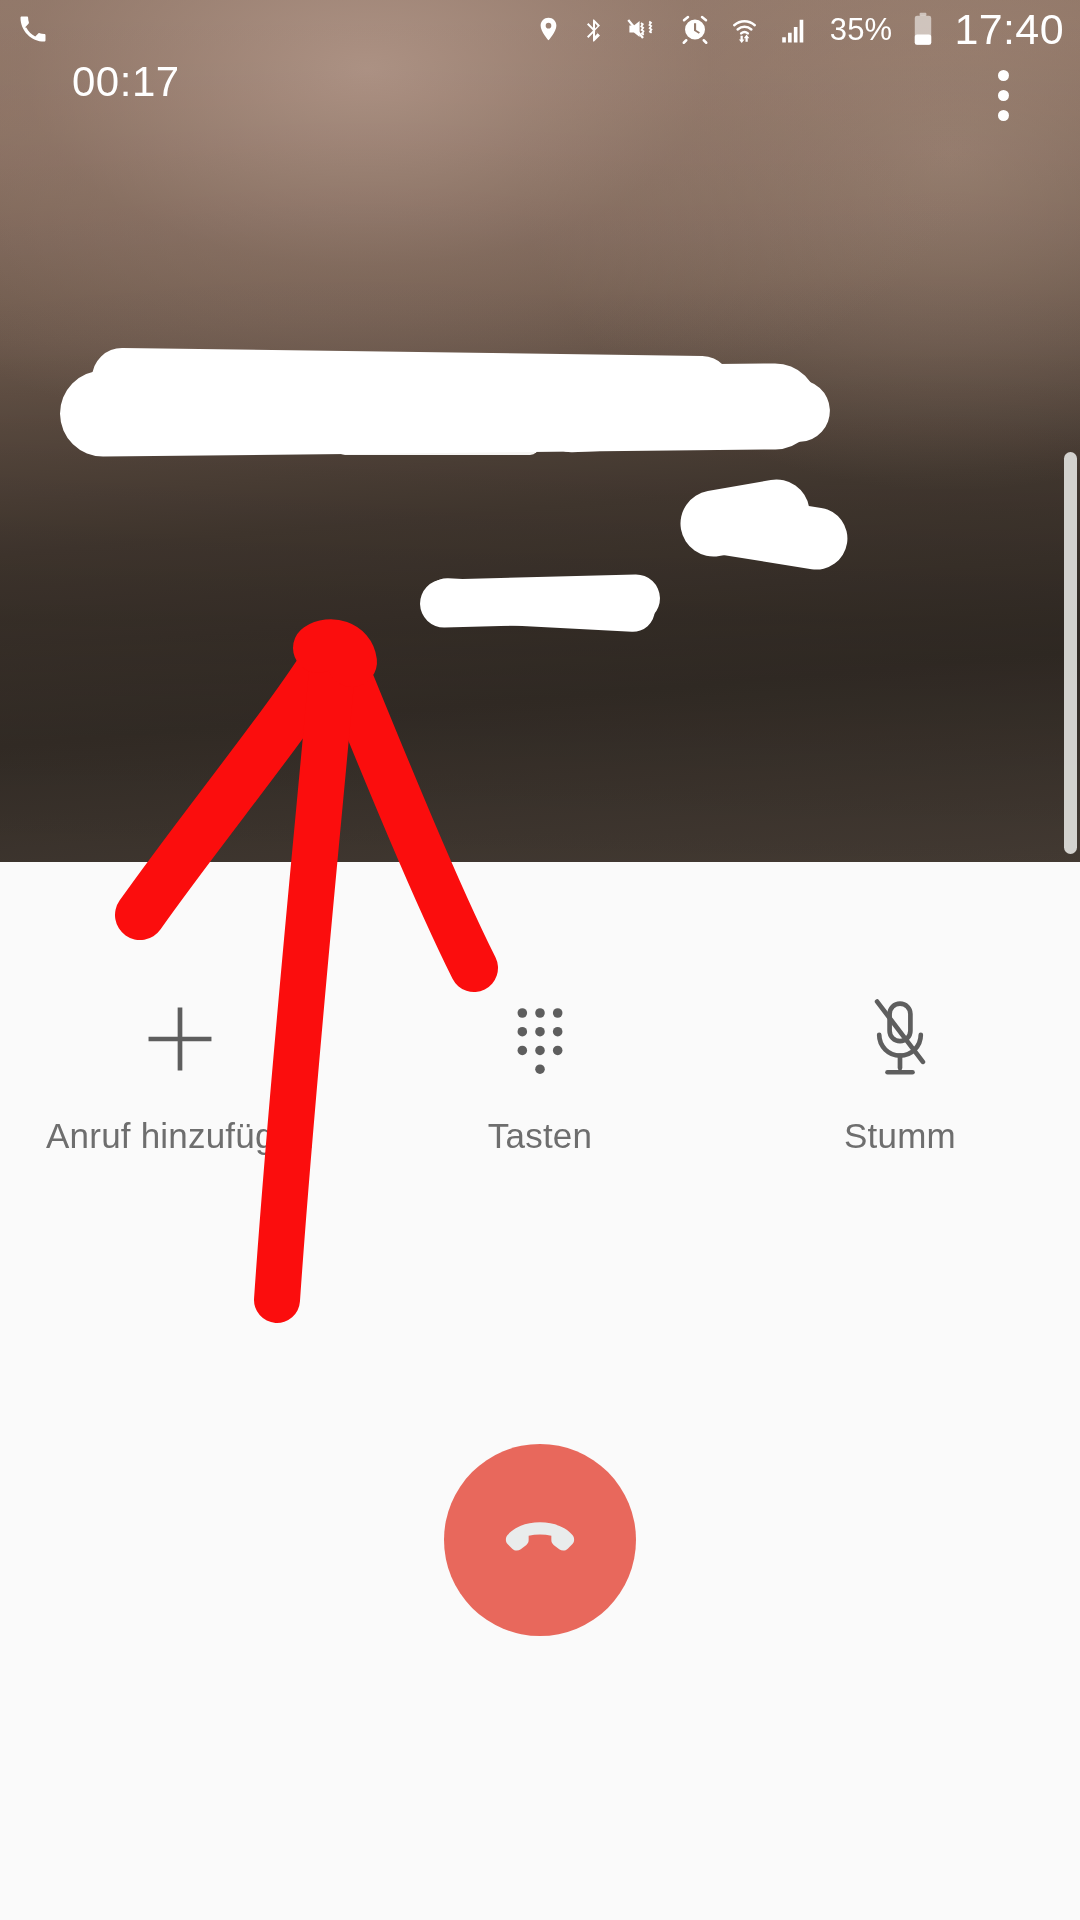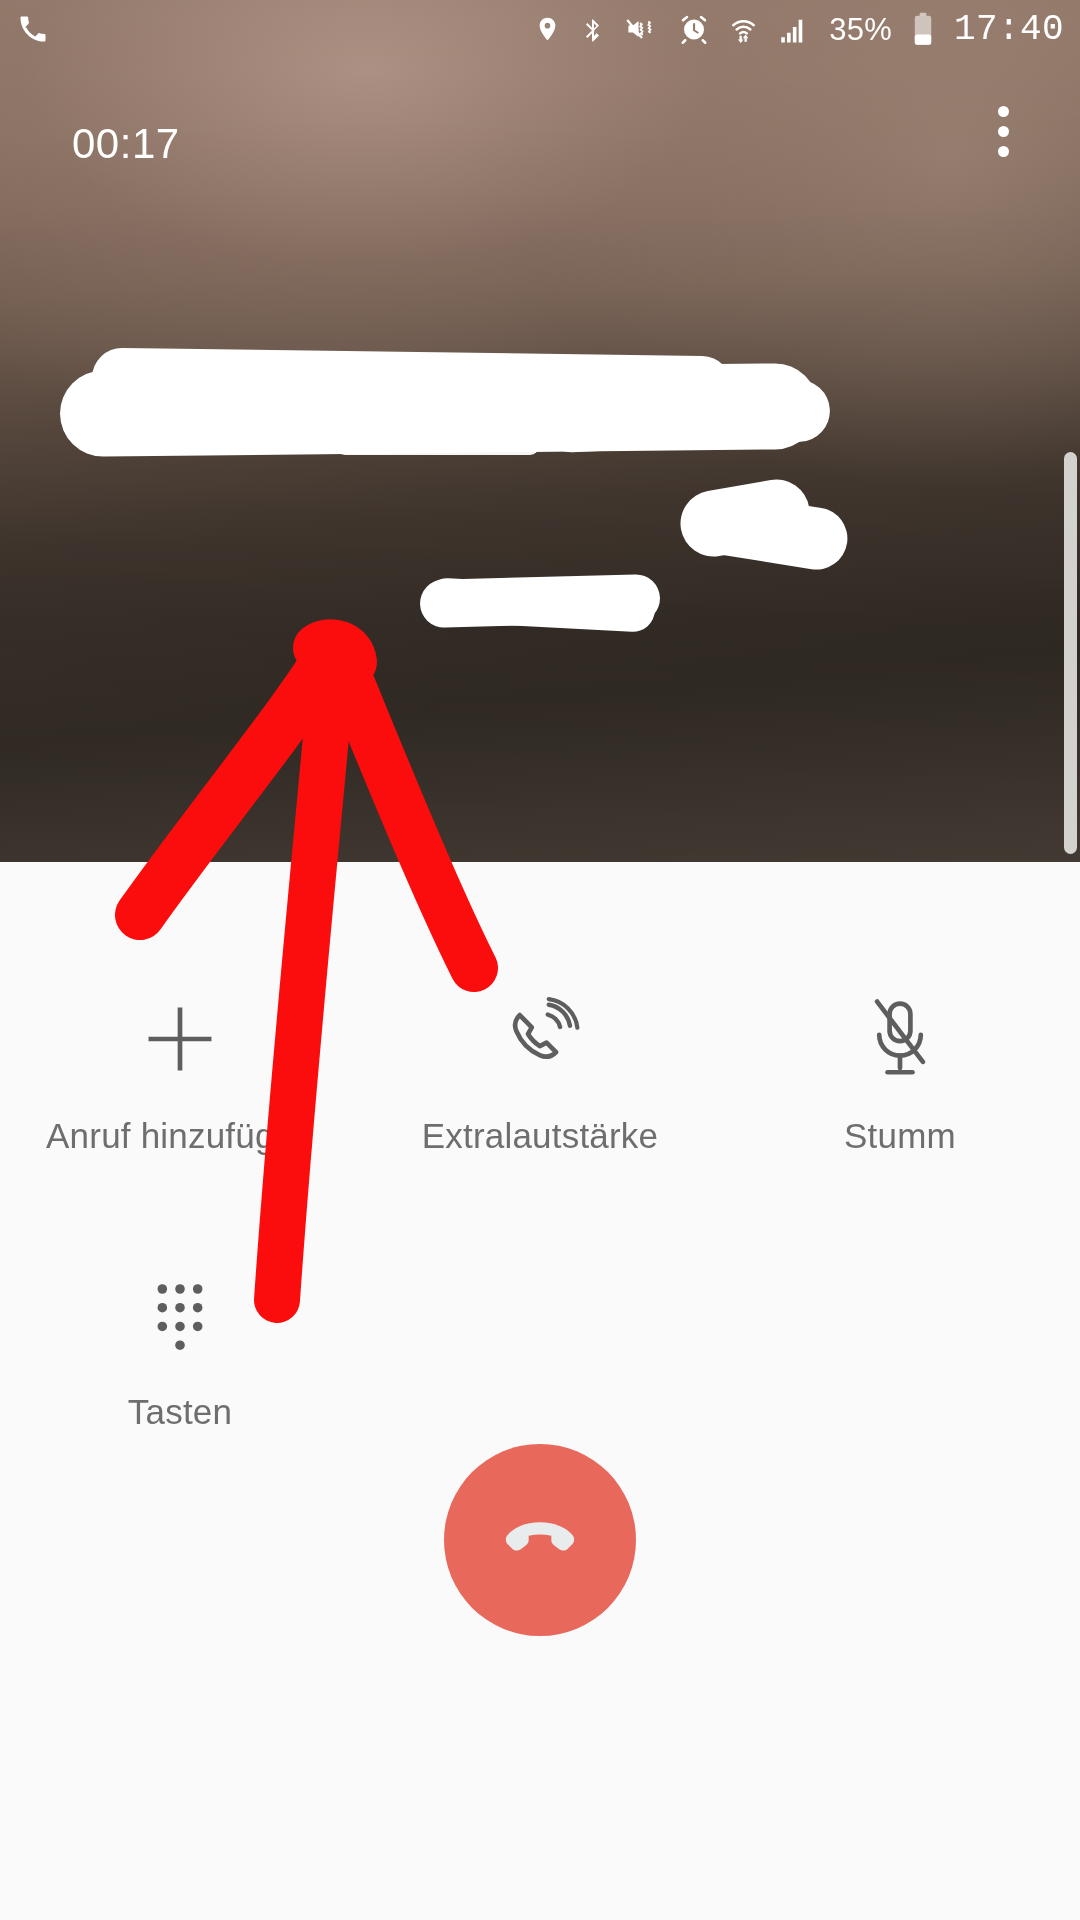--- a/index.html
+++ b/index.html
@@ -29,26 +29,26 @@
   
   .statusbar{
     position:absolute; left:0; top:0; width:1080px; height:58px;
     display:flex; align-items:center; z-index:6;
     padding:0 16px 0 18px; color:#ffffff;
   }
   .sb-left{ display:flex; align-items:center; gap:10px; }
   .sb-right{ margin-left:auto; display:flex; align-items:center; gap:20px; }
   .sb-icon{ display:flex; align-items:center; justify-content:center; }
   .sb-text{ font-size:31px; letter-spacing:.2px; font-weight:400; line-height:1; }
-  .sb-time{ font-size:36px; font-weight:400; letter-spacing:.4px;font-family:Liberation Mono, monospace; }
+  .sb-time{ font-size:43px; font-weight:400; letter-spacing:.4px; }
 
   
   .call-head{
     position:absolute; left:0; top:58px; width:1080px; height:110px;
-    display:flex; align-items:flex-end; z-index:5; padding:0 40px 0 72px;
+    display:flex; align-items:flex-start; z-index:5; padding:0 40px 0 72px;
   }
   .call-timer{ font-size:42px; color:#fff; letter-spacing:.5px; }
   .overflow-btn{
     margin-left:auto; width:74px; height:74px;
     display:flex; flex-direction:column; align-items:center; justify-content:center; gap:9px;
   }
   .dot{ width:11px; height:11px; border-radius:50%; background:#ffffff; }
 
   
   .caller-block{
@@ -232,65 +232,54 @@
 
       <div class="act">
         <span class="act-ico">
           <svg width="104" height="104" viewBox="0 0 100 100">
             <path stroke="#5e5e5e" stroke-width="4.5" stroke-linecap="square" d="M50 22v56M22 50h56"></path>
           </svg>
         </span>
         <span class="act-lbl">Anruf hinzufügen</span>
       </div>
 
-      <div class="act">
-        <span class="act-ico">
-          <svg width="104" height="104" viewBox="0 0 100 100">
-            <path fill="none" stroke="#5e5e5e" stroke-width="4.5" stroke-linejoin="round" d="M30.5 27c-4.5 4.5-5.6 9.5-3.3 15.1 4.3 10.4 12.6 19 22.9 23.6 5.6 2.5 10.7 1.5 15.3-3l-9.1-9.2-6.5 3.3c-4.6-2.9-8.5-6.9-11.3-11.6l3.6-6.4-11.6-11.8z"></path>
-            <path fill="none" stroke="#5e5e5e" stroke-width="4.3" stroke-linecap="round" d="M57.5 26.5c5.8 1.4 10.4 6.1 11.8 11.9"></path>
-            <path fill="none" stroke="#5e5e5e" stroke-width="4.3" stroke-linecap="round" d="M58.5 17c10.4 1.6 18.6 9.8 20.3 20.2"></path>
-            <path fill="none" stroke="#5e5e5e" stroke-width="4.3" stroke-linecap="round" d="M58.8 7.5c15.5 1.8 27.8 14.1 29.6 29.6" transform="scale(0.93) translate(4,5)"></path>
-          </svg>
-        </span>
-        <span class="act-lbl">Extralautstärke</span>
-      </div>
-
-
-
-      <div class="act">
-        <span class="act-ico">
-          <svg width="104" height="104" viewBox="0 0 100 100">
-            <rect x="40" y="16" width="20" height="36" rx="10" fill="none" stroke="#5e5e5e" stroke-width="4.5"></rect>
-            <path fill="none" stroke="#5e5e5e" stroke-width="4.5" stroke-linecap="round" d="M30 46c0 11 9 20 20 20s20-9 20-20"></path>
-            <path stroke="#5e5e5e" stroke-width="4.5" stroke-linecap="round" d="M50 66v12"></path>
-            <path stroke="#5e5e5e" stroke-width="4.5" stroke-linecap="round" d="M38 82h24"></path>
-            <path stroke="#5e5e5e" stroke-width="4.5" stroke-linecap="round" d="M28 14l44 58"></path>
-          </svg>
-        </span>
-        <span class="act-lbl">Stumm</span>
-      </div>
+
+
 
       <div class="act">
         <span class="act-ico">
           <svg width="104" height="104" viewBox="0 0 100 100" fill="#5e5e5e">
             <circle cx="33" cy="25" r="4.6"></circle>
               <circle cx="50" cy="25" r="4.6"></circle>
               <circle cx="67" cy="25" r="4.6"></circle>
             <circle cx="33" cy="43" r="4.6"></circle>
               <circle cx="50" cy="43" r="4.6"></circle>
               <circle cx="67" cy="43" r="4.6"></circle>
             <circle cx="33" cy="61" r="4.6"></circle>
               <circle cx="50" cy="61" r="4.6"></circle>
               <circle cx="67" cy="61" r="4.6"></circle>
             <circle cx="50" cy="79" r="4.6"></circle>
           </svg>
         </span>
         <span class="act-lbl">Tasten</span>
       </div>
 
+      <div class="act">
+        <span class="act-ico">
+          <svg width="104" height="104" viewBox="0 0 100 100">
+            <rect x="40" y="16" width="20" height="36" rx="10" fill="none" stroke="#5e5e5e" stroke-width="4.5"></rect>
+            <path fill="none" stroke="#5e5e5e" stroke-width="4.5" stroke-linecap="round" d="M30 46c0 11 9 20 20 20s20-9 20-20"></path>
+            <path stroke="#5e5e5e" stroke-width="4.5" stroke-linecap="round" d="M50 66v12"></path>
+            <path stroke="#5e5e5e" stroke-width="4.5" stroke-linecap="round" d="M38 82h24"></path>
+            <path stroke="#5e5e5e" stroke-width="4.5" stroke-linecap="round" d="M28 14l44 58"></path>
+          </svg>
+        </span>
+        <span class="act-lbl">Stumm</span>
+      </div>
+
     </div>
 
     <div class="endcall-wrap">
       <div class="endcall">
         <svg width="104" height="104" viewBox="0 0 100 100">
           <path fill="#e9ecec" d="M50 33c-13.8 0-25.6 5.1-31.4 12.5-2 2.6-1.9 6.3.4 8.6l4.3 4.3c2.2 2.2 5.7 2.4 8.2.5l5.4-4.2c1.4-1.1 2.2-2.8 2.2-4.6v-4.2c3.5-.8 7.1-1.2 10.9-1.2s7.4.4 10.9 1.2v4.2c0 1.8.8 3.5 2.2 4.6l5.4 4.2c2.5 1.9 6 1.7 8.2-.5l4.3-4.3c2.3-2.3 2.4-6 .4-8.6C75.6 38.1 63.8 33 50 33z"></path>
         </svg>
       </div>
     </div>
 

